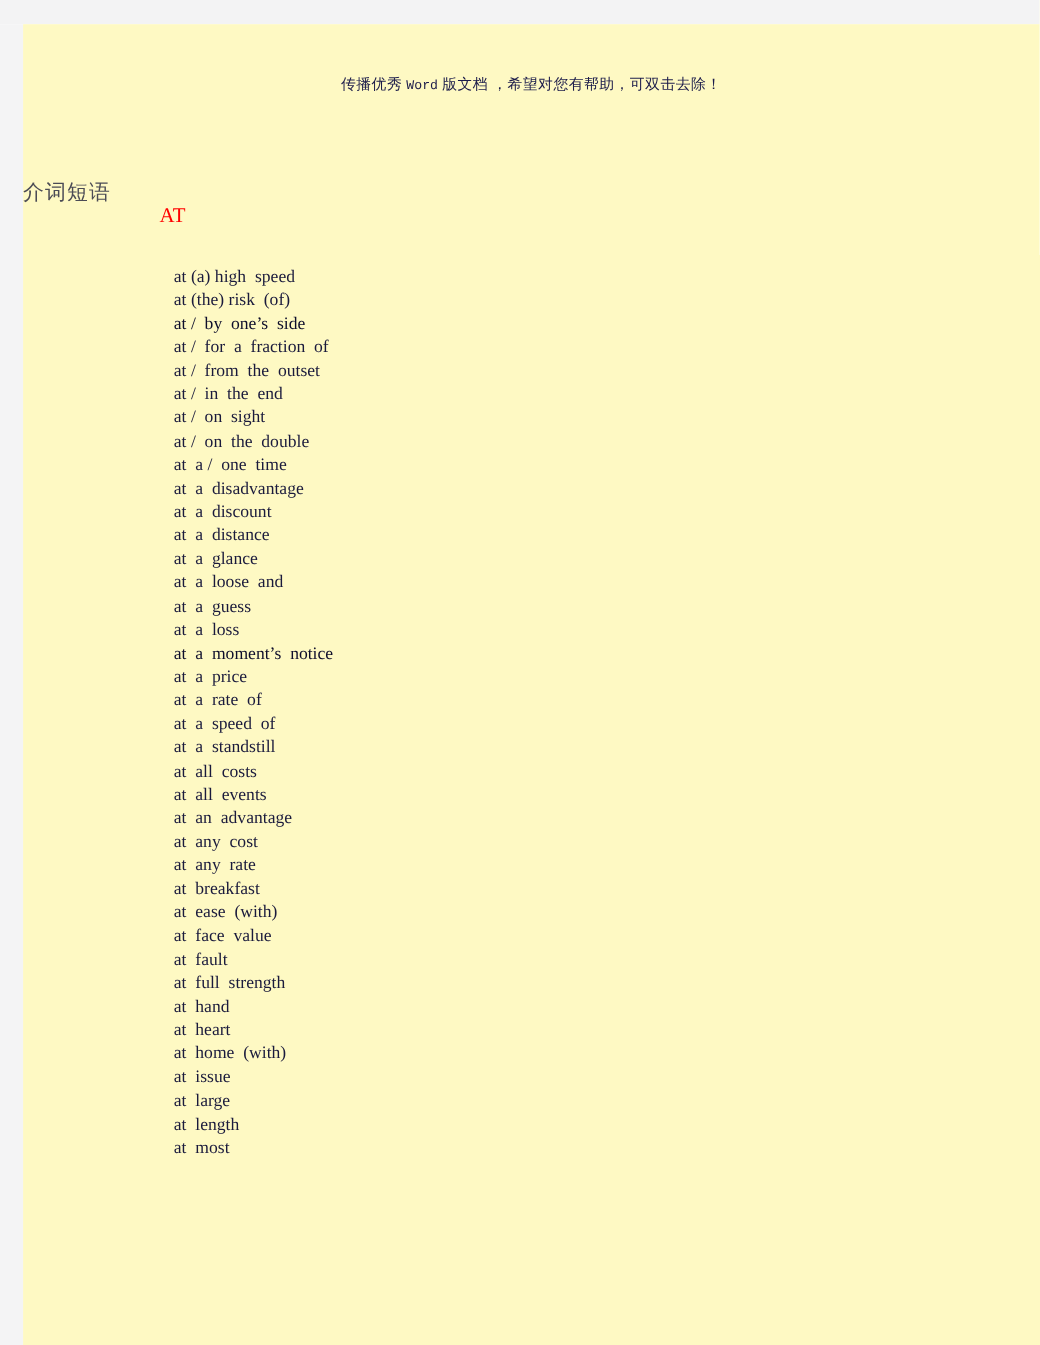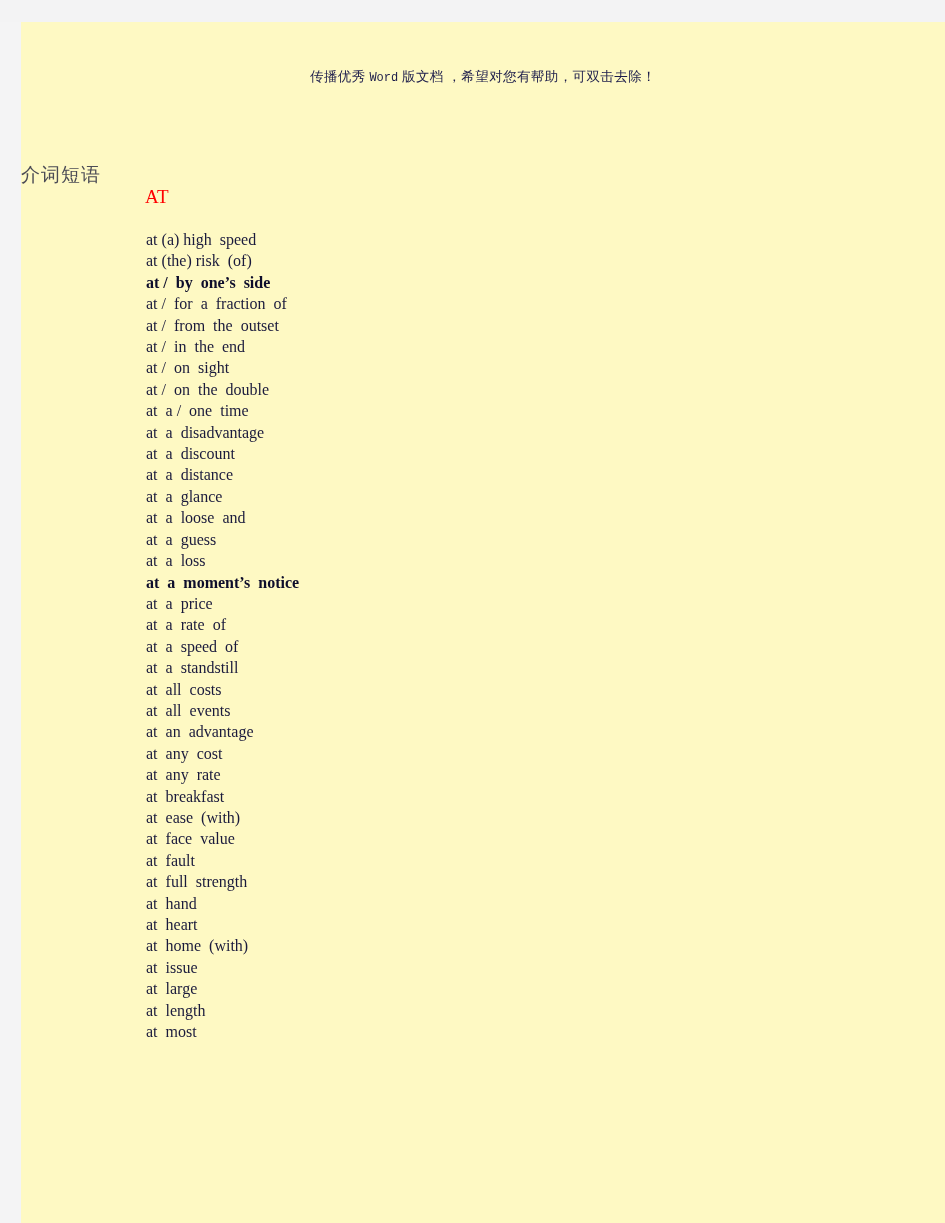--- a/index.html
+++ b/index.html
@@ -77,32 +77,32 @@
     font-family: "Liberation Serif", "DejaVu Serif", serif;
     letter-spacing: 0.5px;
   }
 
   .phrase-list {
     position: absolute;
     left: 125px;
     top: 207px;
     width: 700px;
     list-style: none;
-    margin: 0;
+    margin: 12px;
     padding: 0;
   }
   .phrase-item {
     font-size: 16px;
     line-height: 21.4px;
     color: #1a1a3c;
     white-space: pre;
     font-family: "Liberation Serif", "DejaVu Serif", serif;
   }
   .phrase-item.bold {
-    font-weight: bold;
+    font-weight: normal;
     color: #0d0d2b;
   }
 </style>
 </head>
 <body>
 
 <div class="surround-top"></div>
 <div class="surround-left"></div>
 
 <div class="page">

